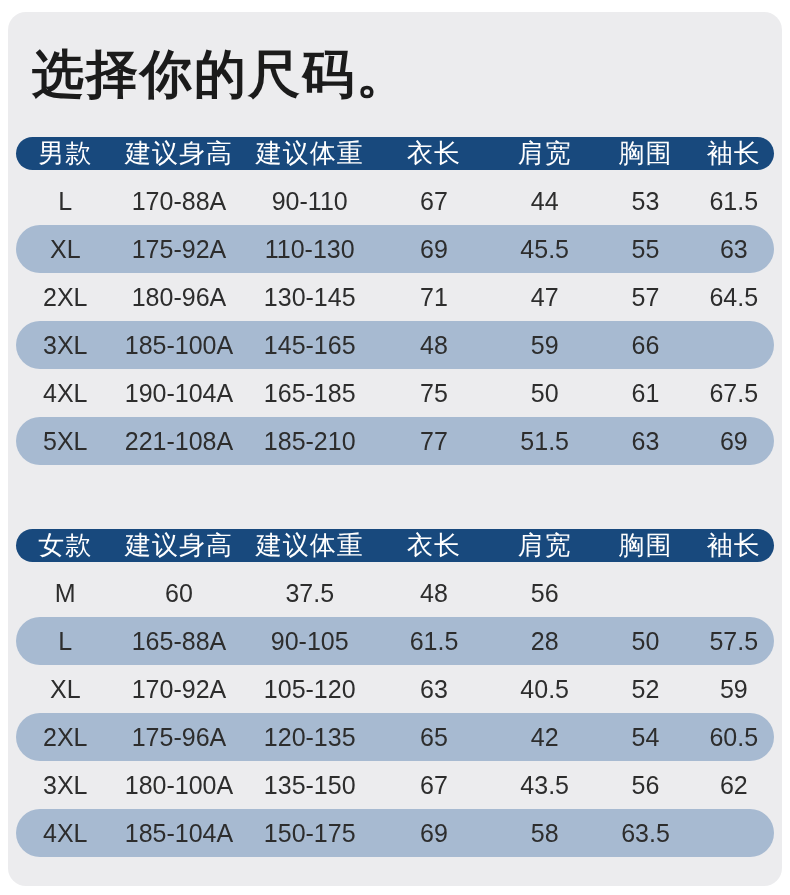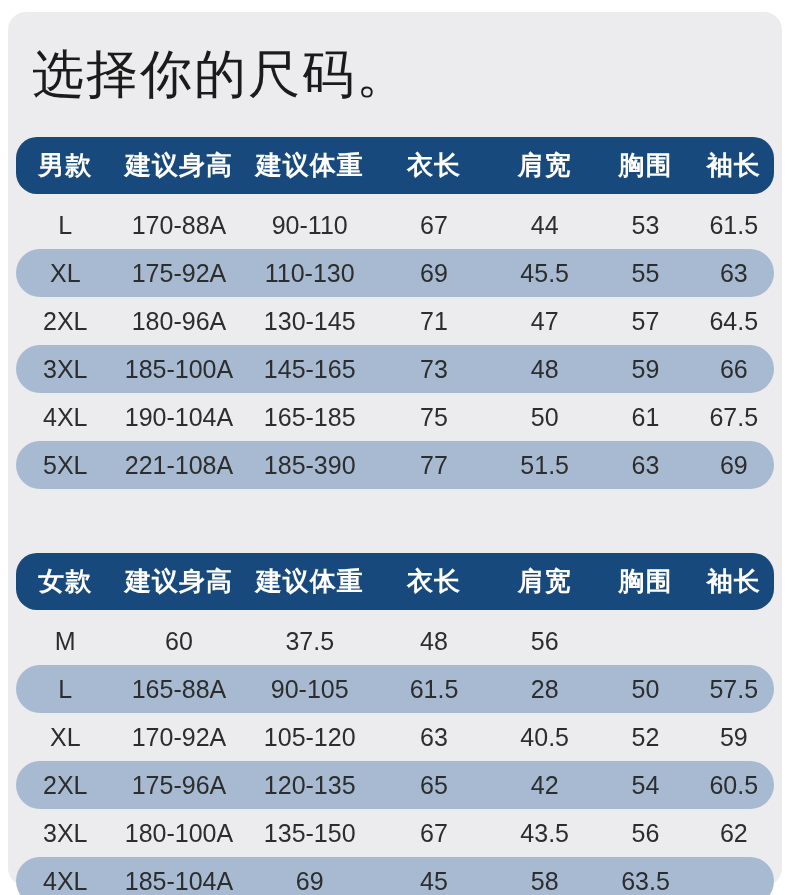--- a/index.html
+++ b/index.html
@@ -23,40 +23,40 @@
     height: 874px;
     background: #ececee;
     border-radius: 18px;
     box-sizing: border-box;
     padding: 36px 8px 0 8px;
   }
   .page-title {
     margin: 0 0 0 16px;
     font-size: 52px;
     line-height: 1.0;
-    font-weight: normal;
+    font-weight: bold;
     color: #1b1b1b;
     letter-spacing: 2px;
   }
   .size-table {
     margin-top: 37px;
   }
   .size-table + .size-table {
     margin-top: 64px;
   }
   .table-header {
     display: grid;
     grid-template-columns: 13% 17% 17.5% 15.3% 13.9% 12.7% 10.6%;
     align-items: center;
-    height: 57px;
+    height: 33px;
     background: #18497d;
     border-radius: 21px;
     color: #ffffff;
     font-size: 26px;
-    font-weight: bold;
+    font-weight: normal;
     text-align: center;
     letter-spacing: 1px;
   }
   .rows {
     margin-top: 7px;
   }
   .table-row {
     display: grid;
     grid-template-columns: 13% 17% 17.5% 15.3% 13.9% 12.7% 10.6%;
     align-items: center;
@@ -116,38 +116,37 @@
             <div class="cell">130-145</div>
             <div class="cell">71</div>
             <div class="cell">47</div>
             <div class="cell">57</div>
             <div class="cell">64.5</div>
           </div>
           <div class="table-row">
             <div class="cell">3XL</div>
             <div class="cell">185-100A</div>
             <div class="cell">145-165</div>
-            <div class="cell">73</div>
             <div class="cell">48</div>
             <div class="cell">59</div>
             <div class="cell">66</div>
           </div>
           <div class="table-row">
             <div class="cell">4XL</div>
             <div class="cell">190-104A</div>
             <div class="cell">165-185</div>
             <div class="cell">75</div>
             <div class="cell">50</div>
             <div class="cell">61</div>
             <div class="cell">67.5</div>
           </div>
           <div class="table-row">
             <div class="cell">5XL</div>
             <div class="cell">221-108A</div>
-            <div class="cell">185-390</div>
+            <div class="cell">185-210</div>
             <div class="cell">77</div>
             <div class="cell">51.5</div>
             <div class="cell">63</div>
             <div class="cell">69</div>
           </div>
         </div>
     </div>
 
     <div class="size-table">
       <div class="table-header">
@@ -199,21 +198,21 @@
             <div class="cell">180-100A</div>
             <div class="cell">135-150</div>
             <div class="cell">67</div>
             <div class="cell">43.5</div>
             <div class="cell">56</div>
             <div class="cell">62</div>
           </div>
           <div class="table-row">
             <div class="cell">4XL</div>
             <div class="cell">185-104A</div>
+            <div class="cell">150-175</div>
             <div class="cell">69</div>
-            <div class="cell">45</div>
             <div class="cell">58</div>
             <div class="cell">63.5</div>
           </div>
         </div>
     </div>
   </div>
 </div>
 
 </body></html>

